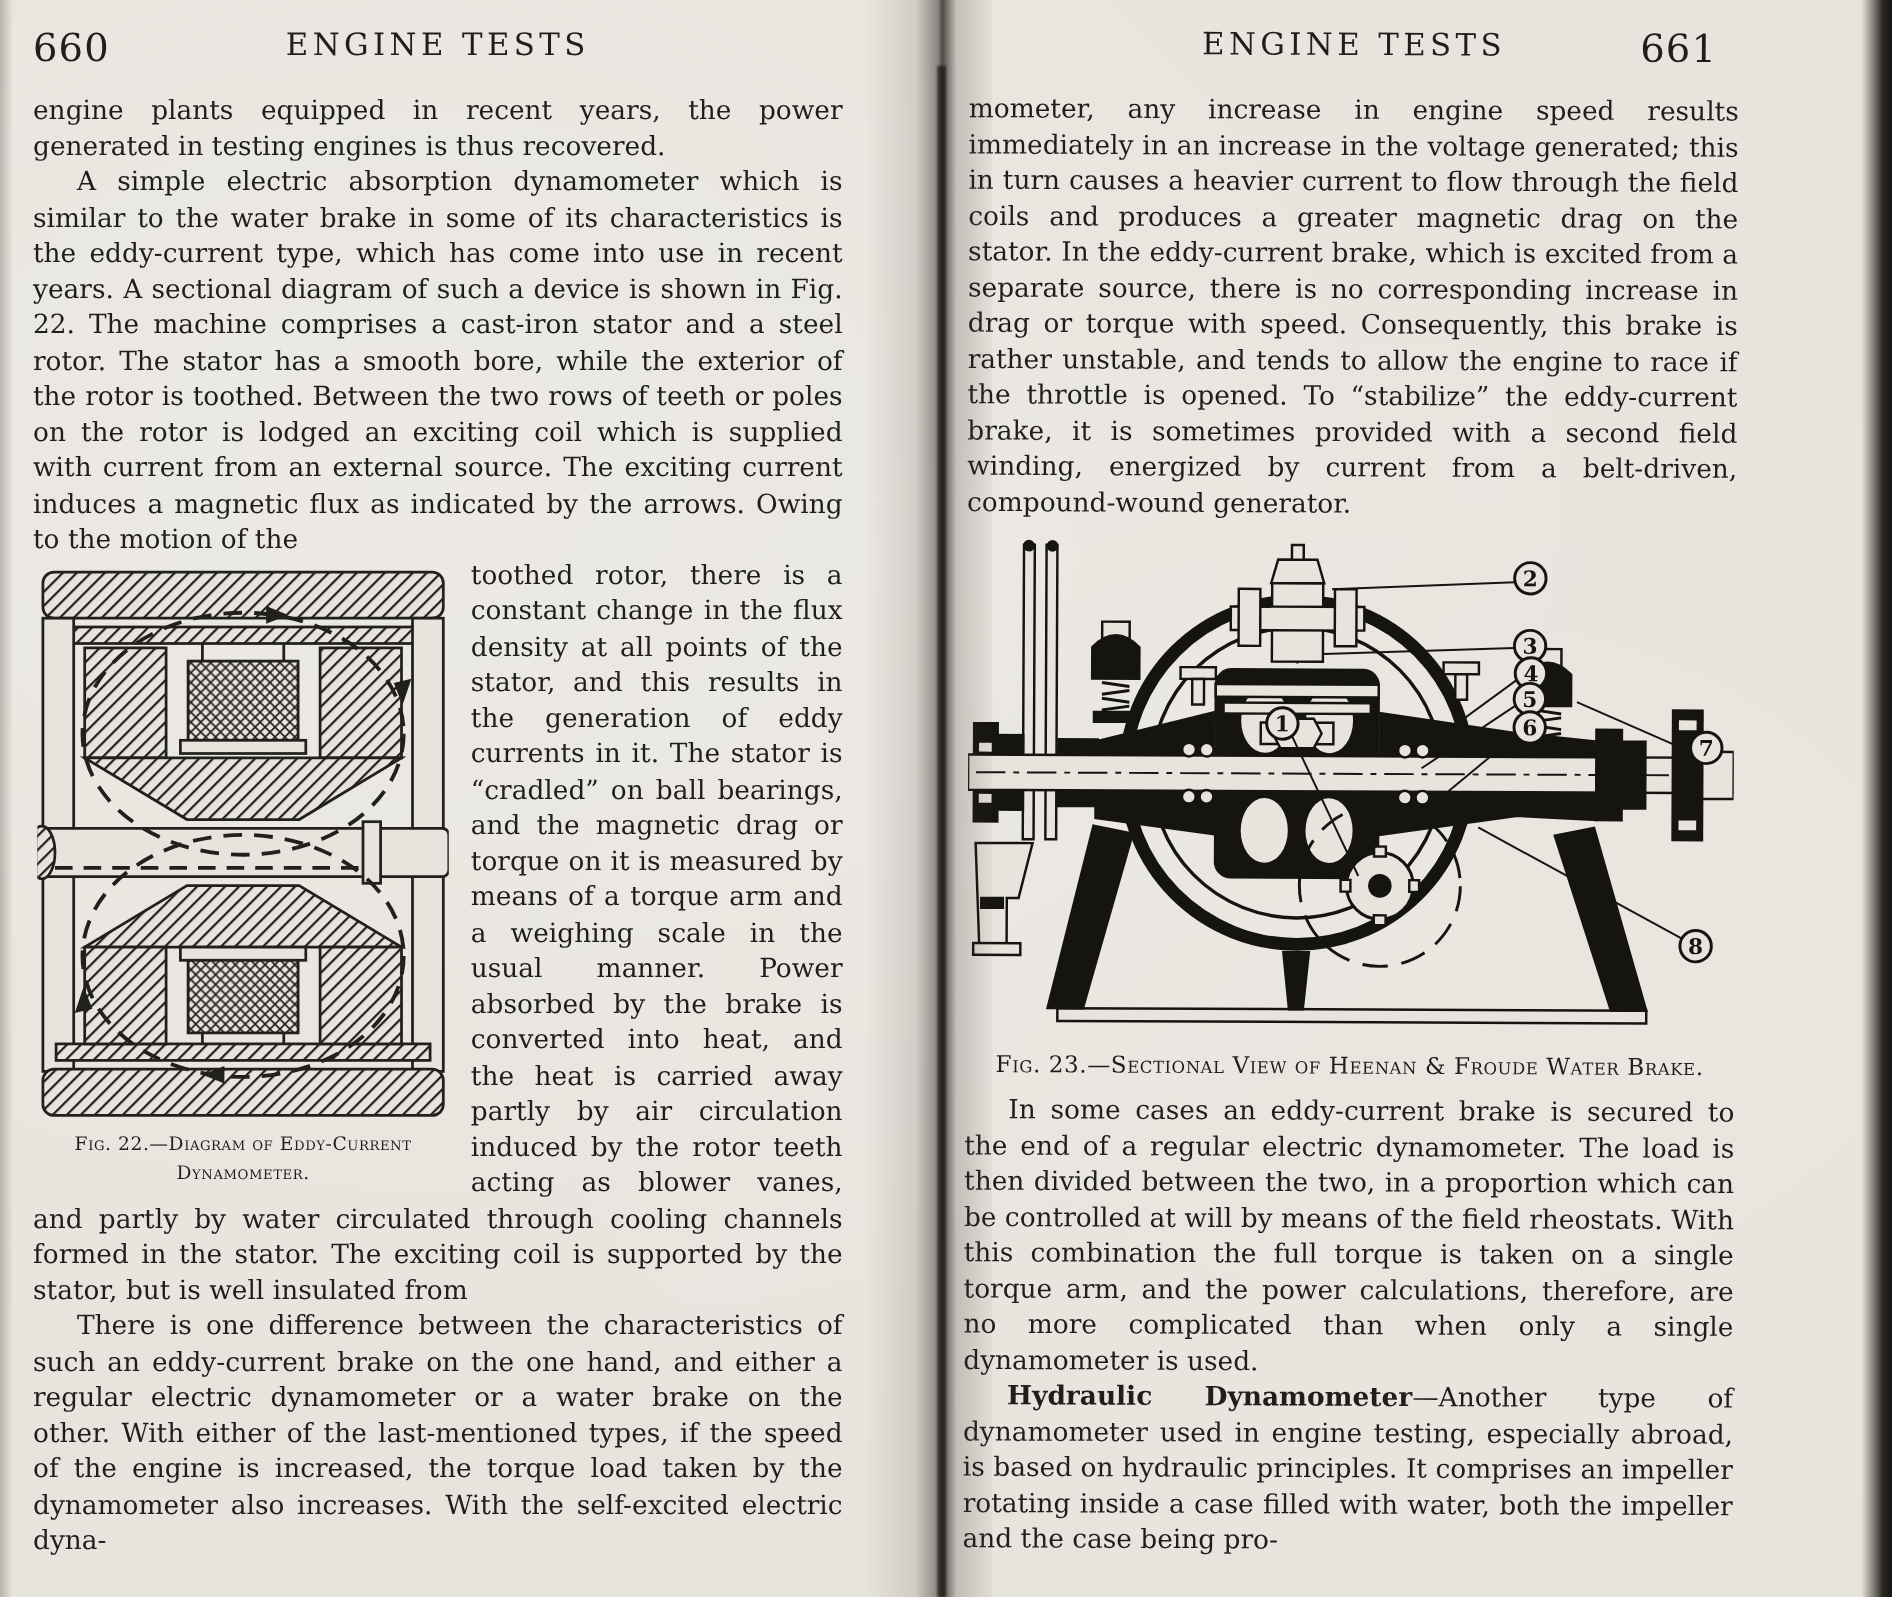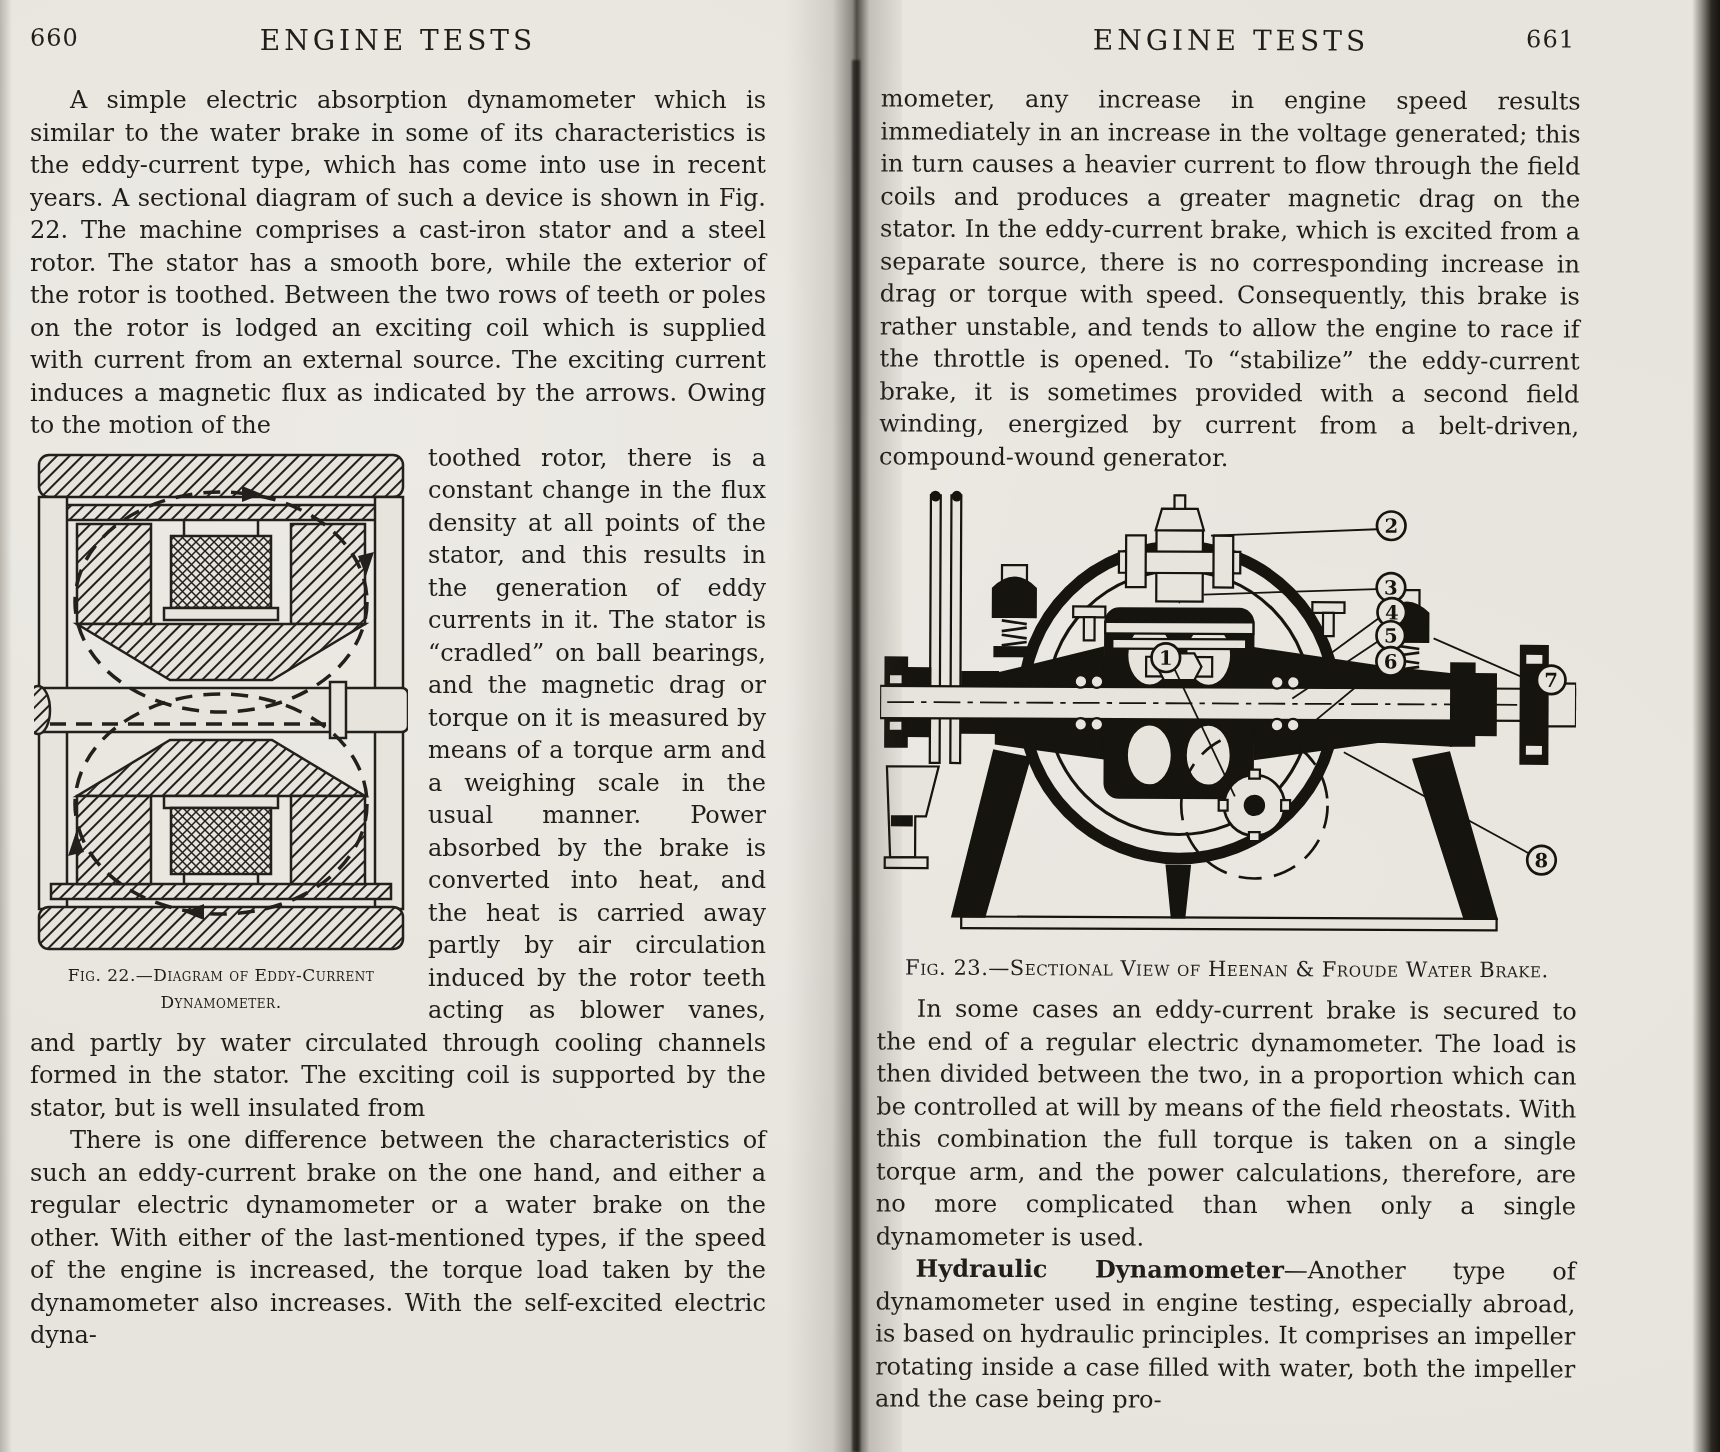--- a/index.html
+++ b/index.html
@@ -9,23 +9,23 @@
       radial-gradient(ellipse at 22% 30%, rgba(255,255,255,0.22), rgba(255,255,255,0) 60%),
       radial-gradient(ellipse at 75% 60%, rgba(255,255,255,0.10), rgba(255,255,255,0) 55%),
       #e7e4dd;
     font-family:"DejaVu Serif", serif;
     color:#201e1b;
   }
   .page{position:absolute;top:0;}
   .page-left{left:30px;top:22px;width:736px;}
   .page-right{left:878px;top:22px;width:700px;transform:rotate(0.25deg);}
   .phead{position:relative;height:46px;margin-bottom:16px;}
-  .phead .pnum{position:absolute;top:2px;font-size:24px;letter-spacing:1px;}
+  .phead .pnum{position:absolute;top:2px;font-size:35px;letter-spacing:1px;}
   .phead .pnum.left{left:0;}
-  .phead .pnum.right{right:6px;}
+  .phead .pnum.right{right:20px;}
   .phead .ptitle{position:absolute;left:0;right:0;text-align:center;top:2px;
     font-size:28px;letter-spacing:4px;font-weight:500;}
   .bodytext{font-size:24px;line-height:32.5px;text-align:justify;}
   p.para{margin:0;}
   p.indent{text-indent:40px;}
   .figfloat{float:left;width:382px;margin:10px 16px 4px 0;}
   .figcap{font-size:17px;line-height:27px;text-align:center;font-variant:small-caps;
     letter-spacing:0.5px;margin-top:10px;}
   .fig23wrap{margin:10px 0 12px 0;text-align:center;}
   .fig23cap{font-size:21px;line-height:26px;text-align:center;font-variant:small-caps;
@@ -49,20 +49,21 @@
 <body>
 
 <div class="book">
 
   <div class="page page-left">
     <div class="phead">
       <span class="pnum left">660</span>
       <span class="ptitle">ENGINE TESTS</span>
     </div>
     <div class="bodytext">
+      <p class="para">engine plants equipped in recent years, the power generated in testing engines is thus recovered.</p>
       <p class="para indent">A simple electric absorption dynamometer which is similar to the water brake in some of its characteristics is the eddy-current type, which has come into use in recent years. A sectional diagram of such a device is shown in Fig. 22. The machine comprises a cast-iron stator and a steel rotor. The stator has a smooth bore, while the exterior of the rotor is toothed. Between the two rows of teeth or poles on the rotor is lodged an exciting coil which is supplied with current from an external source. The exciting current induces a magnetic flux as indicated by the arrows. Owing to the motion of the</p>
 
       <div class="figfloat">
 
         <svg width="374" height="500" viewBox="0 0 374 500">
           <defs>
             <pattern id="hA" patternUnits="userSpaceOnUse" width="9" height="9" patternTransform="rotate(45)">
               <rect width="9" height="9" fill="#e7e4dd"></rect>
               <line x1="1" y1="0" x2="1" y2="9" stroke="#22201d" stroke-width="2"></line>
             </pattern>

